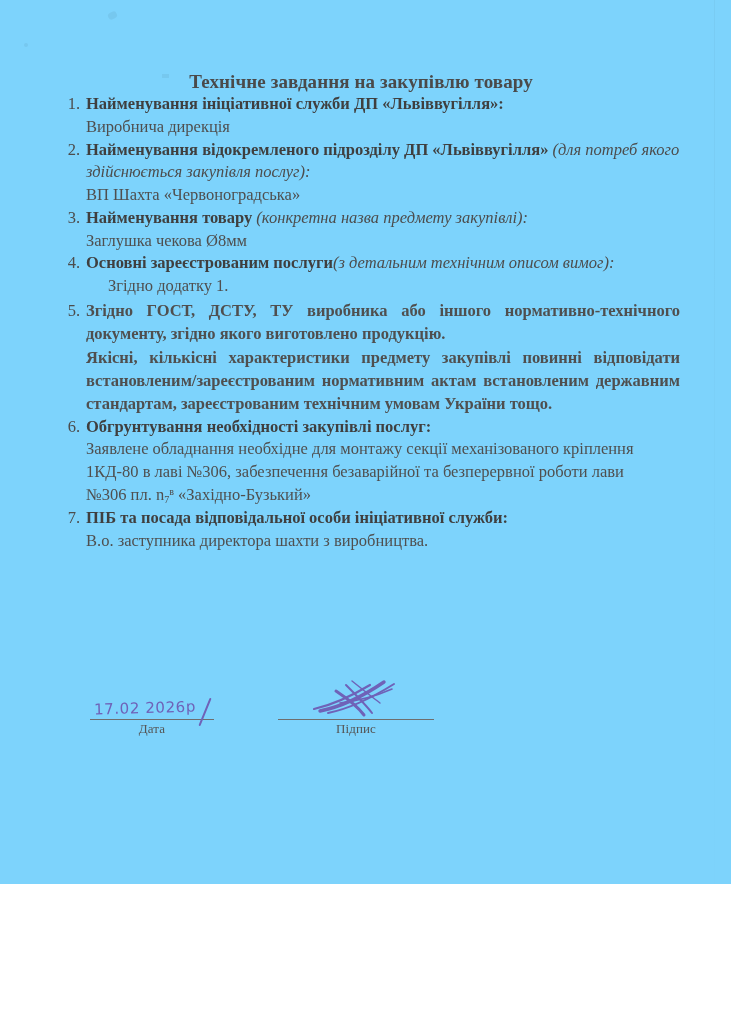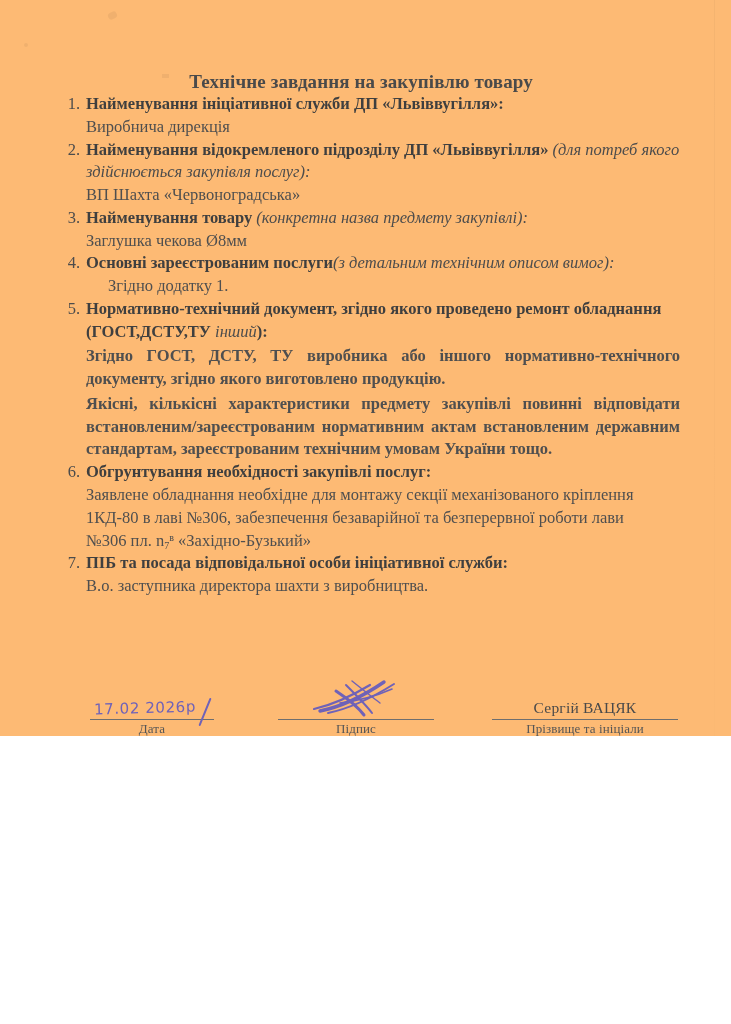--- a/index.html
+++ b/index.html
@@ -5,23 +5,23 @@
 <style>
   html, body {
     margin: 0;
     padding: 0;
     background: #ffffff;
   }
 
   .page {
     position: relative;
     width: 731px;
-    height: 736px;
+    height: 884px;
     margin: 0 auto;
-    background: #fdba74;
+    background: #7dd3fc;
     font-family: "Liberation Serif", "DejaVu Serif", serif;
     color: #4c4c4c;
     overflow: hidden;
     box-sizing: border-box;
   }
 
   
   .scan-edge-line {
     position: absolute;
     top: 0;
@@ -236,23 +236,20 @@
       <li class="item gap-4">
         <span class="num">4.</span>
         <div>
           <span class="head">Основні зареєстрованим послуги</span><span class="ital">(з детальним технічним описом вимог):</span>
         </div>
         <div class="sub indent-more">Згідно додатку 1.</div>
       </li>
 
       <li class="item gap-5">
         <span class="num">5.</span>
-        <div>
-          <span class="head">Нормативно-технічний документ, згідно якого проведено ремонт обладнання (ГОСТ,ДСТУ,ТУ </span><span class="head ital">інший</span><span class="head">):</span>
-        </div>
         <div class="sub justify para">Згідно ГОСТ, ДСТУ, ТУ виробника або іншого нормативно-технічного документу, згідно якого виготовлено продукцію.</div>
         <div class="sub justify para">Якісні, кількісні характеристики предмету закупівлі повинні відповідати встановленим/зареєстрованим нормативним актам встановленим державним стандартам, зареєстрованим технічним умовам України тощо.</div>
       </li>
 
       <li class="item gap-6">
         <span class="num">6.</span>
         <div>
           <span class="head">Обгрунтування необхідності закупівлі послуг:</span>
         </div>
         <div class="sub">Заявлене обладнання необхідне для монтажу секції механізованого кріплення 1КД-80 в лаві №306, забезпечення безаварійної та безперервної роботи лави</div>
@@ -290,22 +287,16 @@
             <path d="M30,12 C42,20 52,28 58,36" stroke-width="3"></path>
             <path d="M40,6  C50,16 60,26 66,34" stroke-width="2"></path>
             <path d="M34,24 C50,22 68,18 86,10" stroke-width="1.6"></path>
             <path d="M46,2  C56,10 66,18 74,24" stroke-width="1.4"></path>
           </g>
         </svg>
       </div>
       <div class="cap">Підпис</div>
     </div>
 
-    <div class="sig-col col-name">
-      <div class="rule">
-        <span class="printed-name">Сергій ВАЦЯК</span>
-      </div>
-      <div class="cap">Прізвище та ініціали</div>
-    </div>
 
   </div>
 
 </div>
 
 </body></html>

